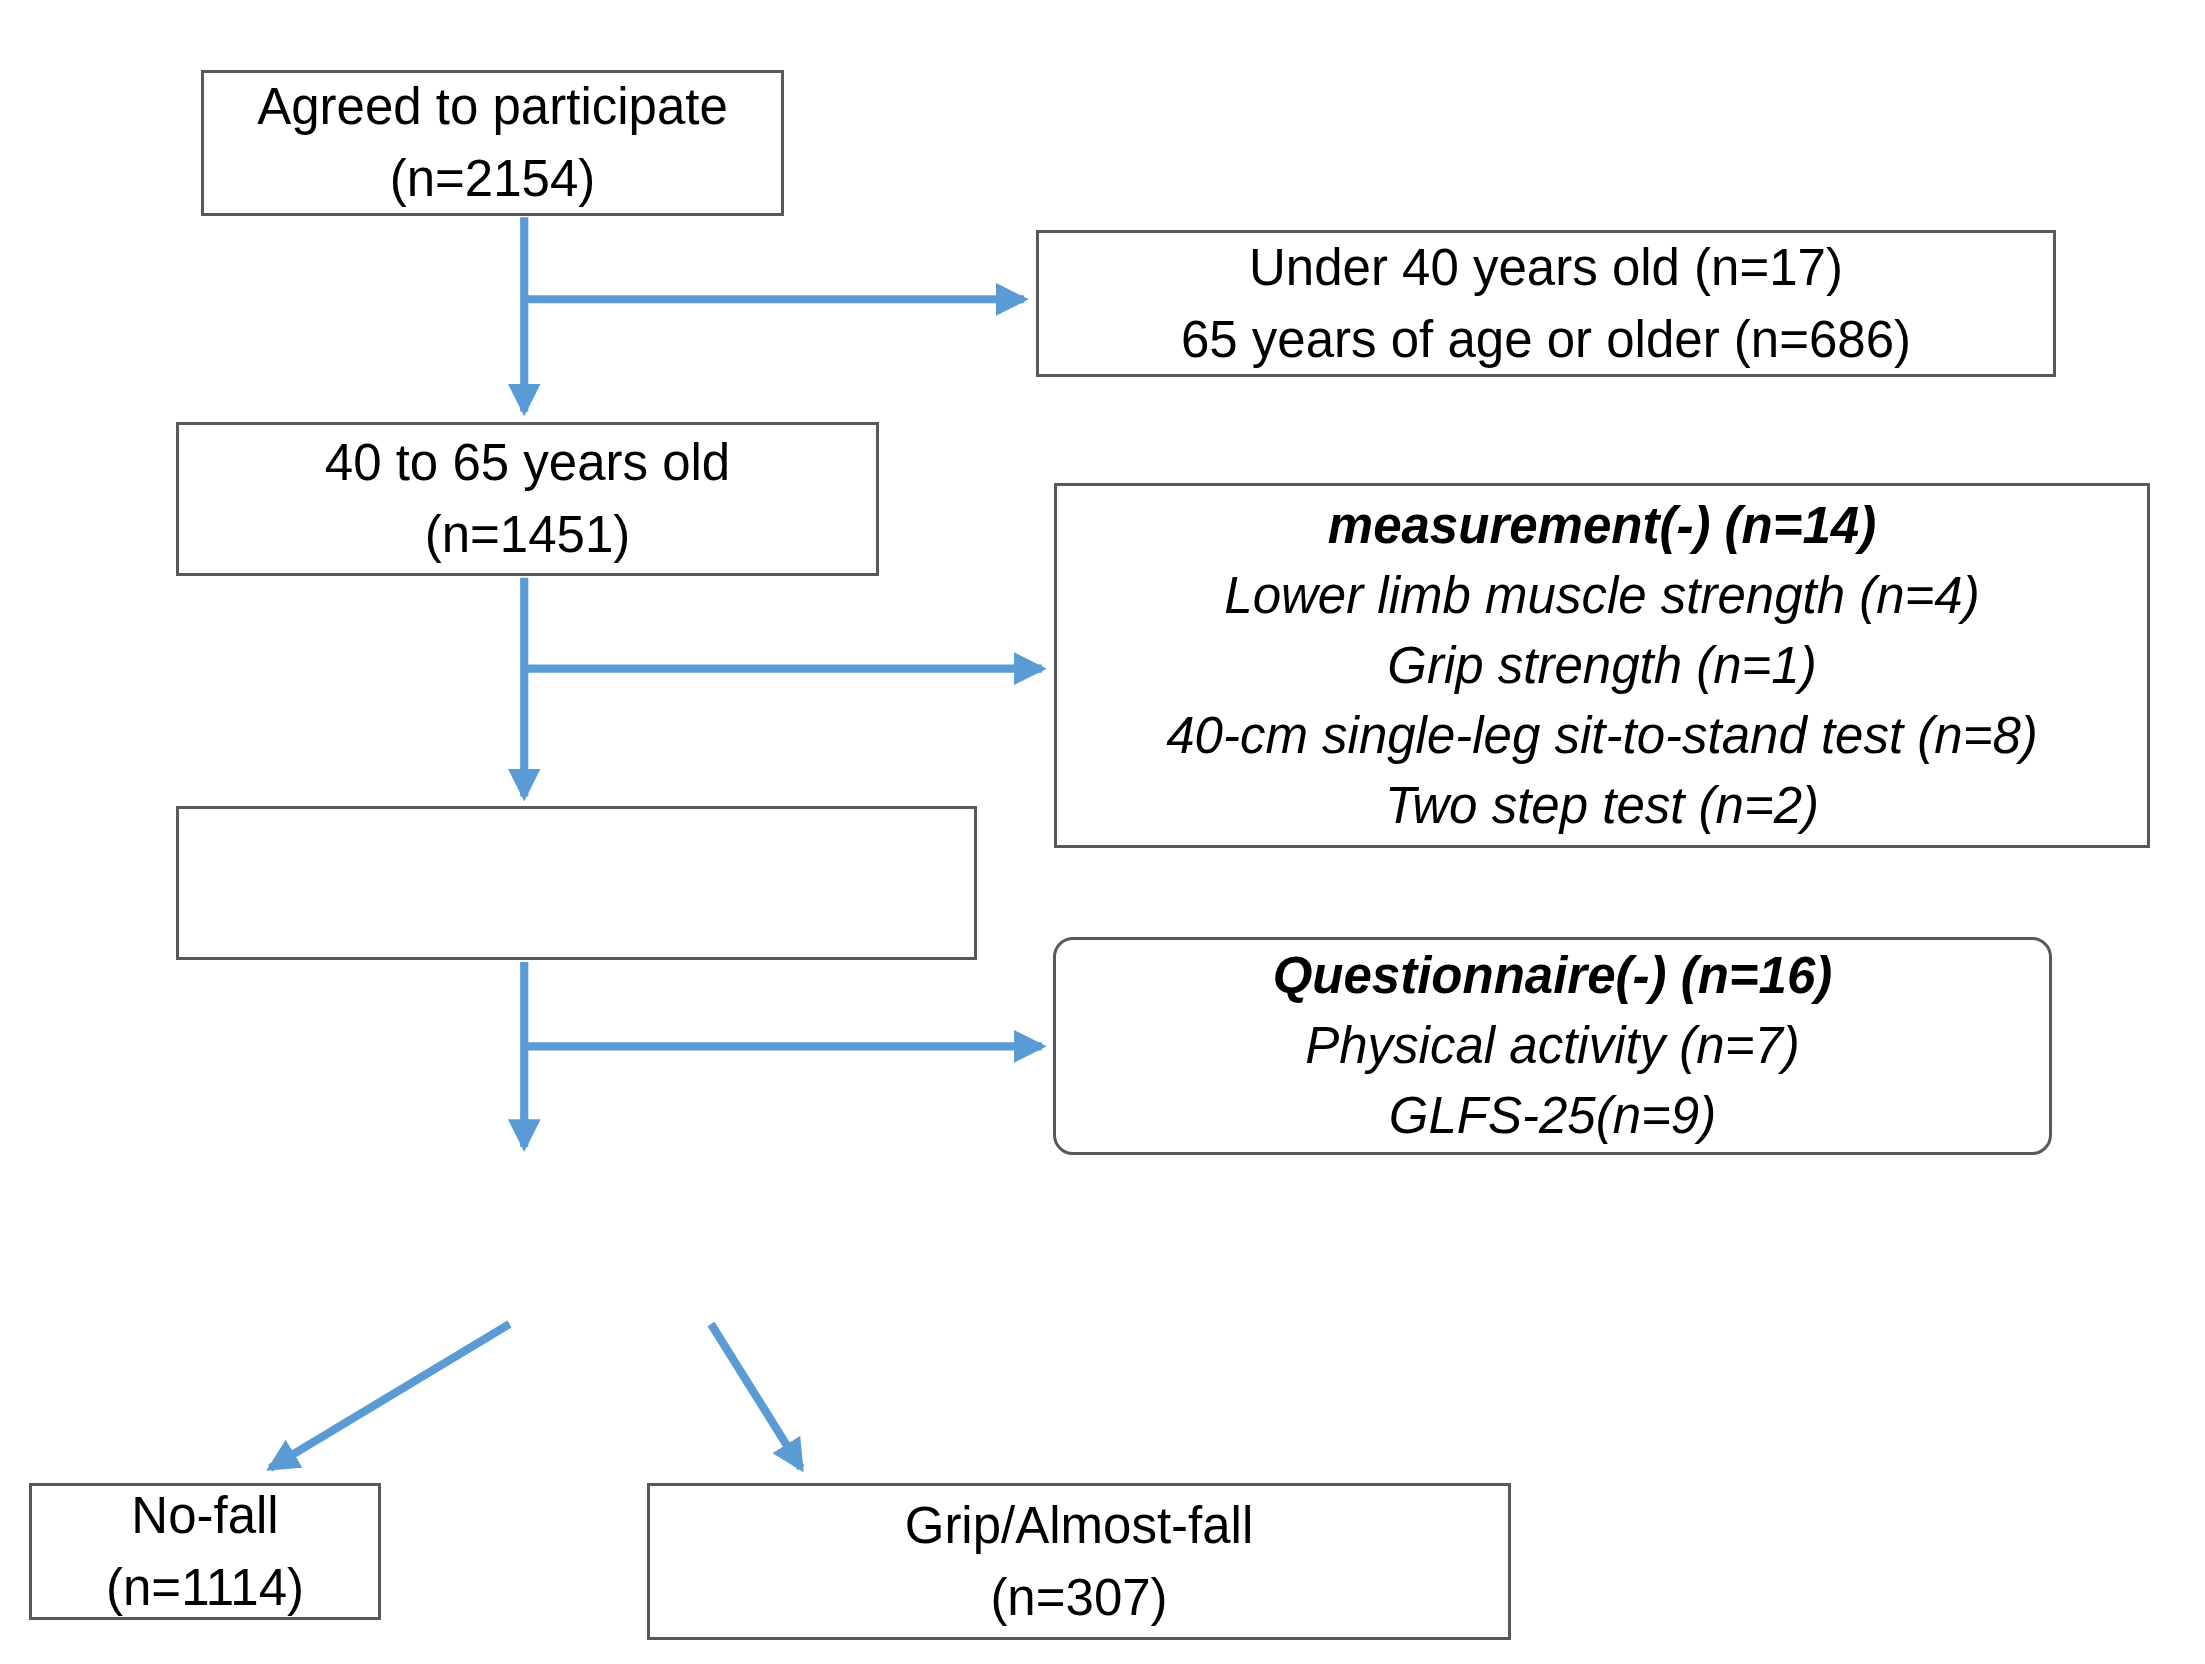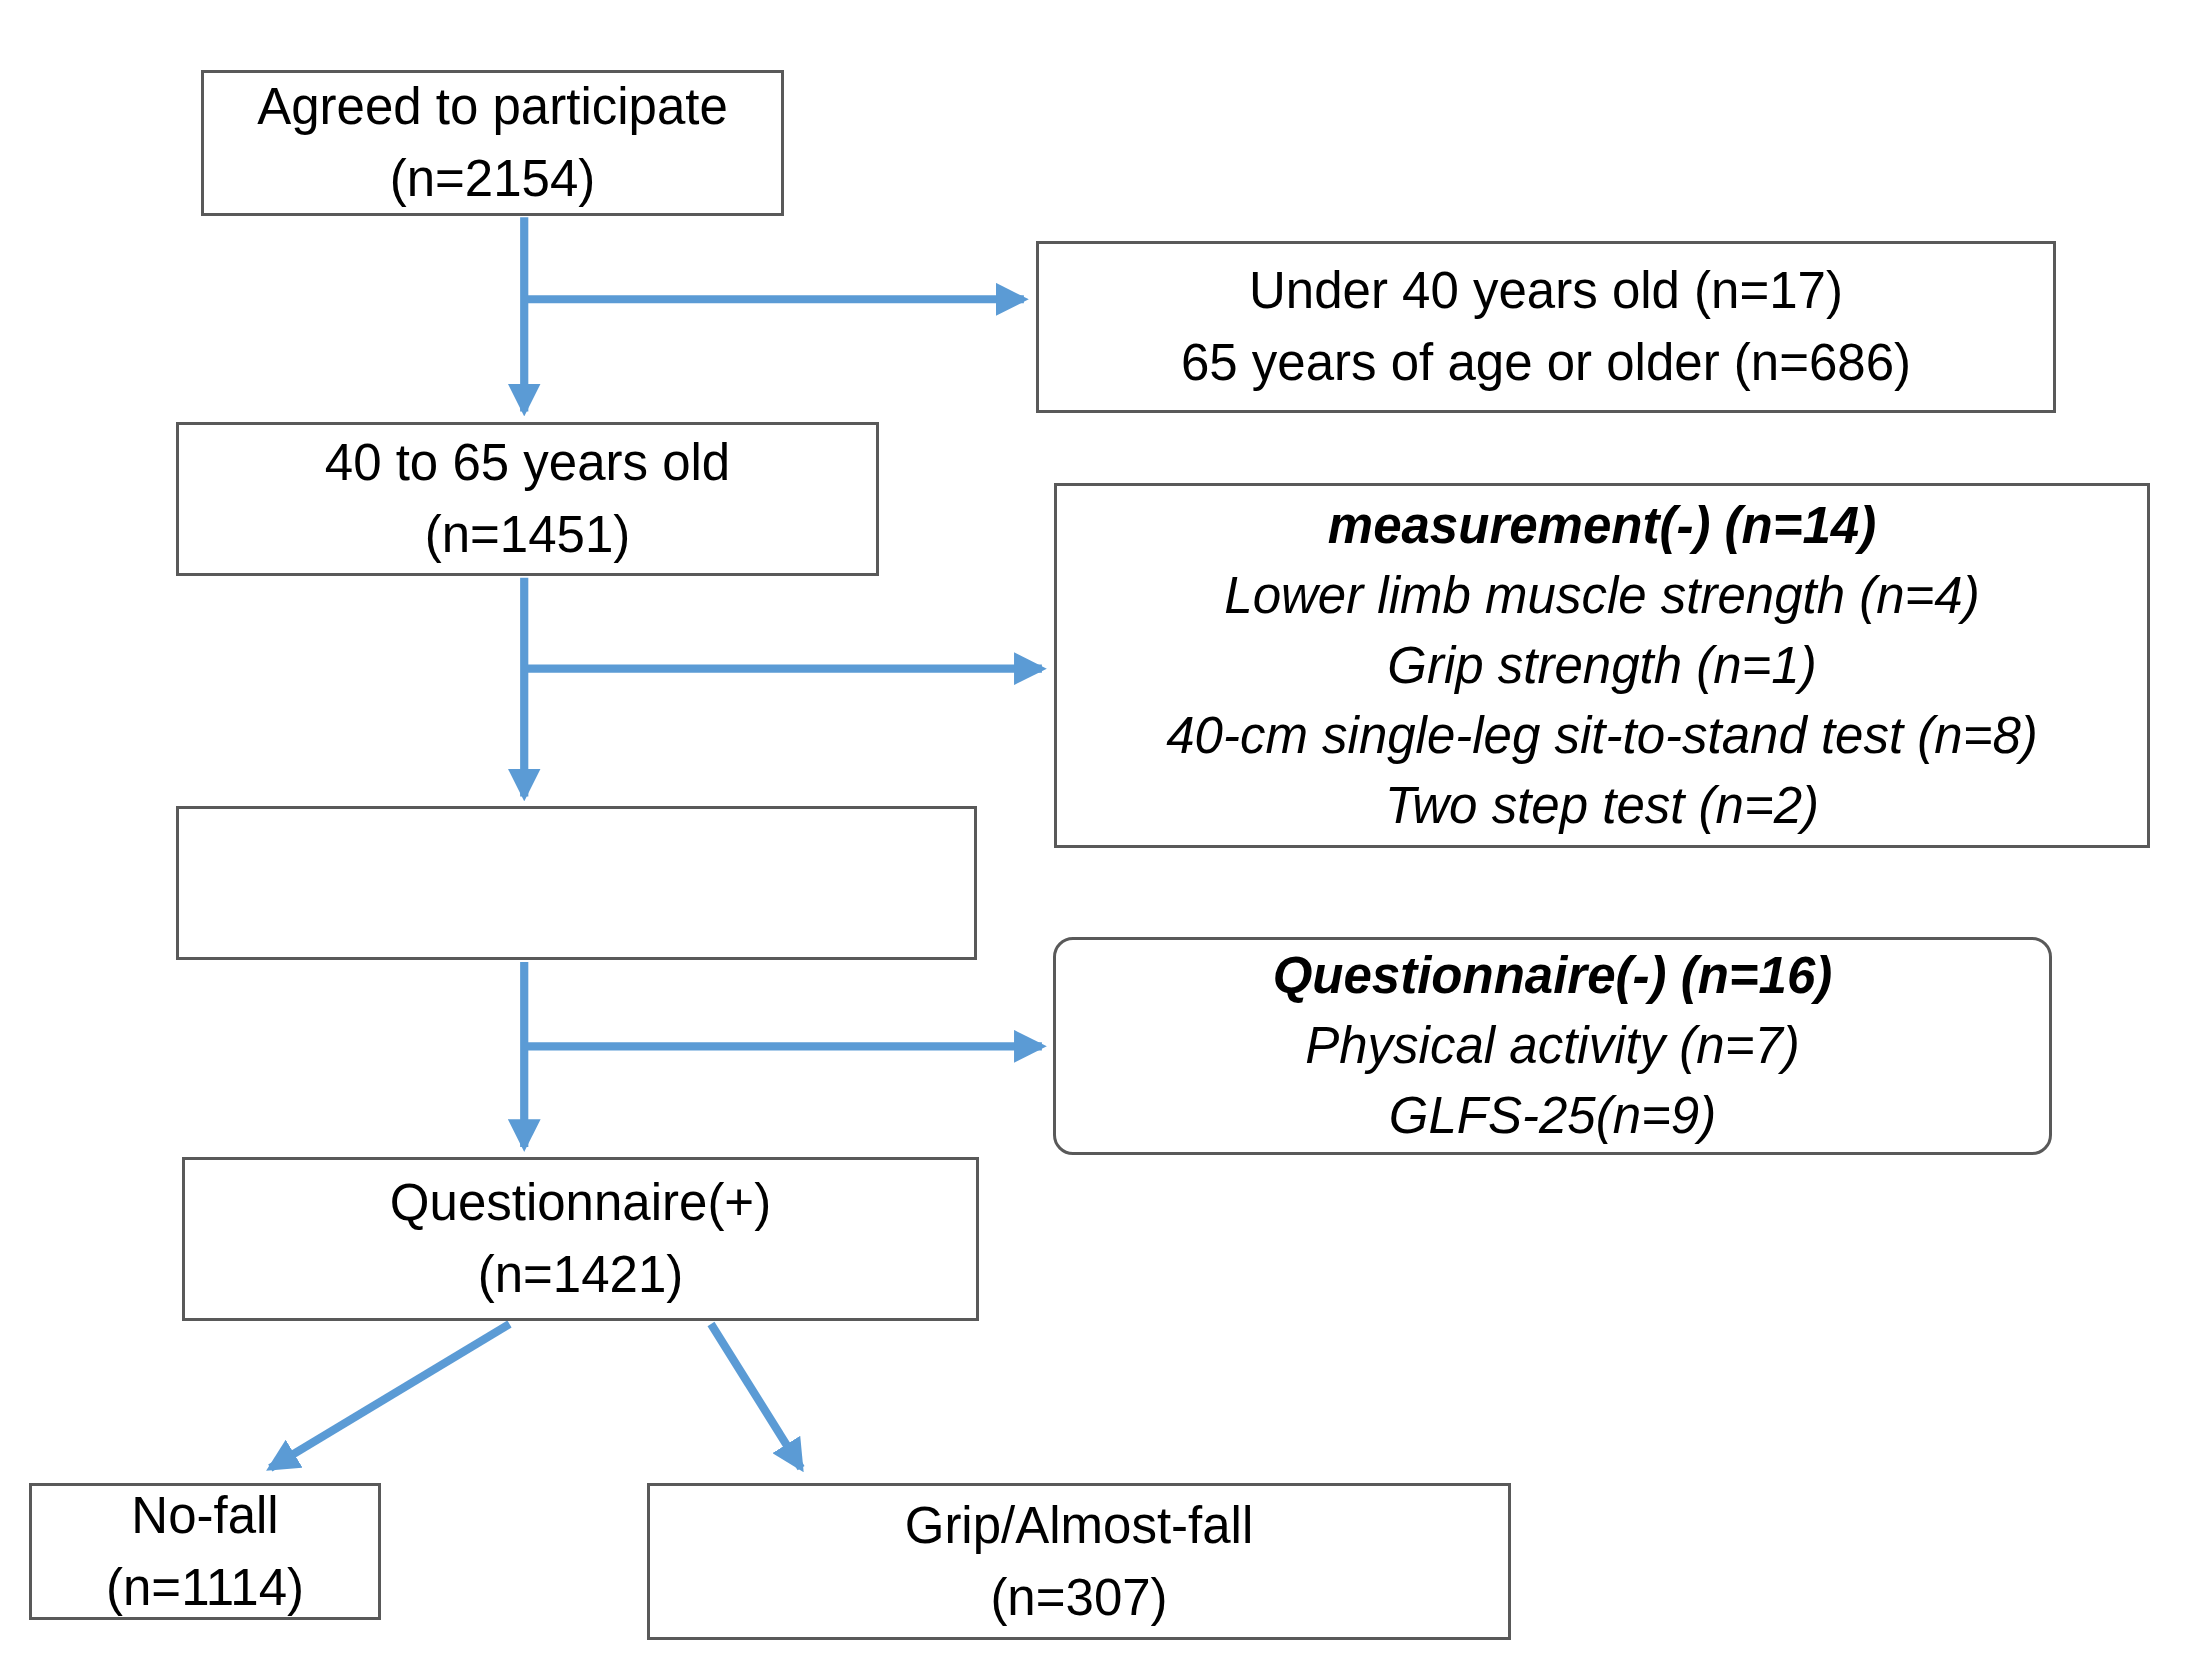--- a/index.html
+++ b/index.html
@@ -56,26 +56,22 @@
   </div>
 
   <div class="box" style="left:176px;top:422px;width:703px;height:154px;">
     <div>40 to 65 years old</div>
     <div>(n=1451)</div>
   </div>
 
   <div class="box" style="left:176px;top:806px;width:801px;height:154px;">
   </div>
 
-  <div class="box" style="left:182px;top:1157px;width:797px;height:164px;">
-    <div>Questionnaire(+)</div>
-    <div>(n=1421)</div>
-  </div>
 
-  <div class="box" style="left:1036px;top:241px;width:1020px;height:172px;text-align:right;">
+  <div class="box" style="left:1036px;top:230px;width:1020px;height:147px;text-align:right;">
     <div>Under 40 years old (n=17)</div>
     <div>65 years of age or older (n=686)</div>
   </div>
 
   <div class="box multi" style="left:1054px;top:483px;width:1096px;height:365px;">
     <div class="hdr">measurement(-) (n=14)</div>
     <div>Lower limb muscle strength (n=4)</div>
     <div>Grip strength (n=1)</div>
     <div>40-cm single-leg sit-to-stand test (n=8)</div>
     <div>Two step test (n=2)</div>

